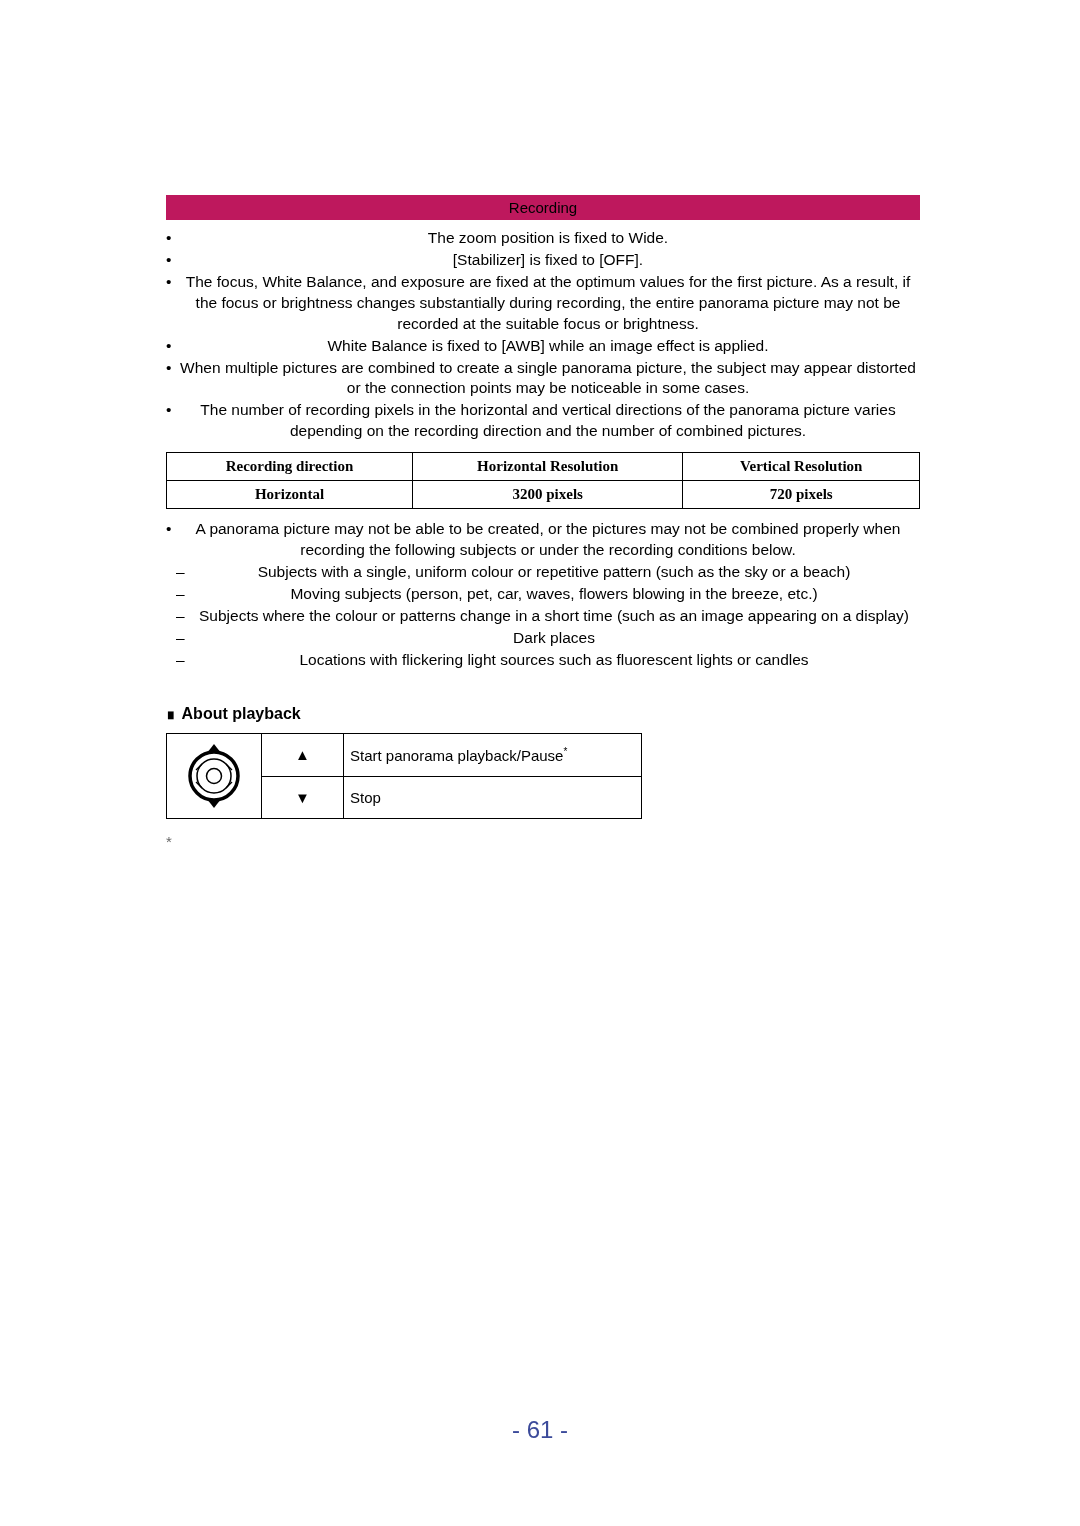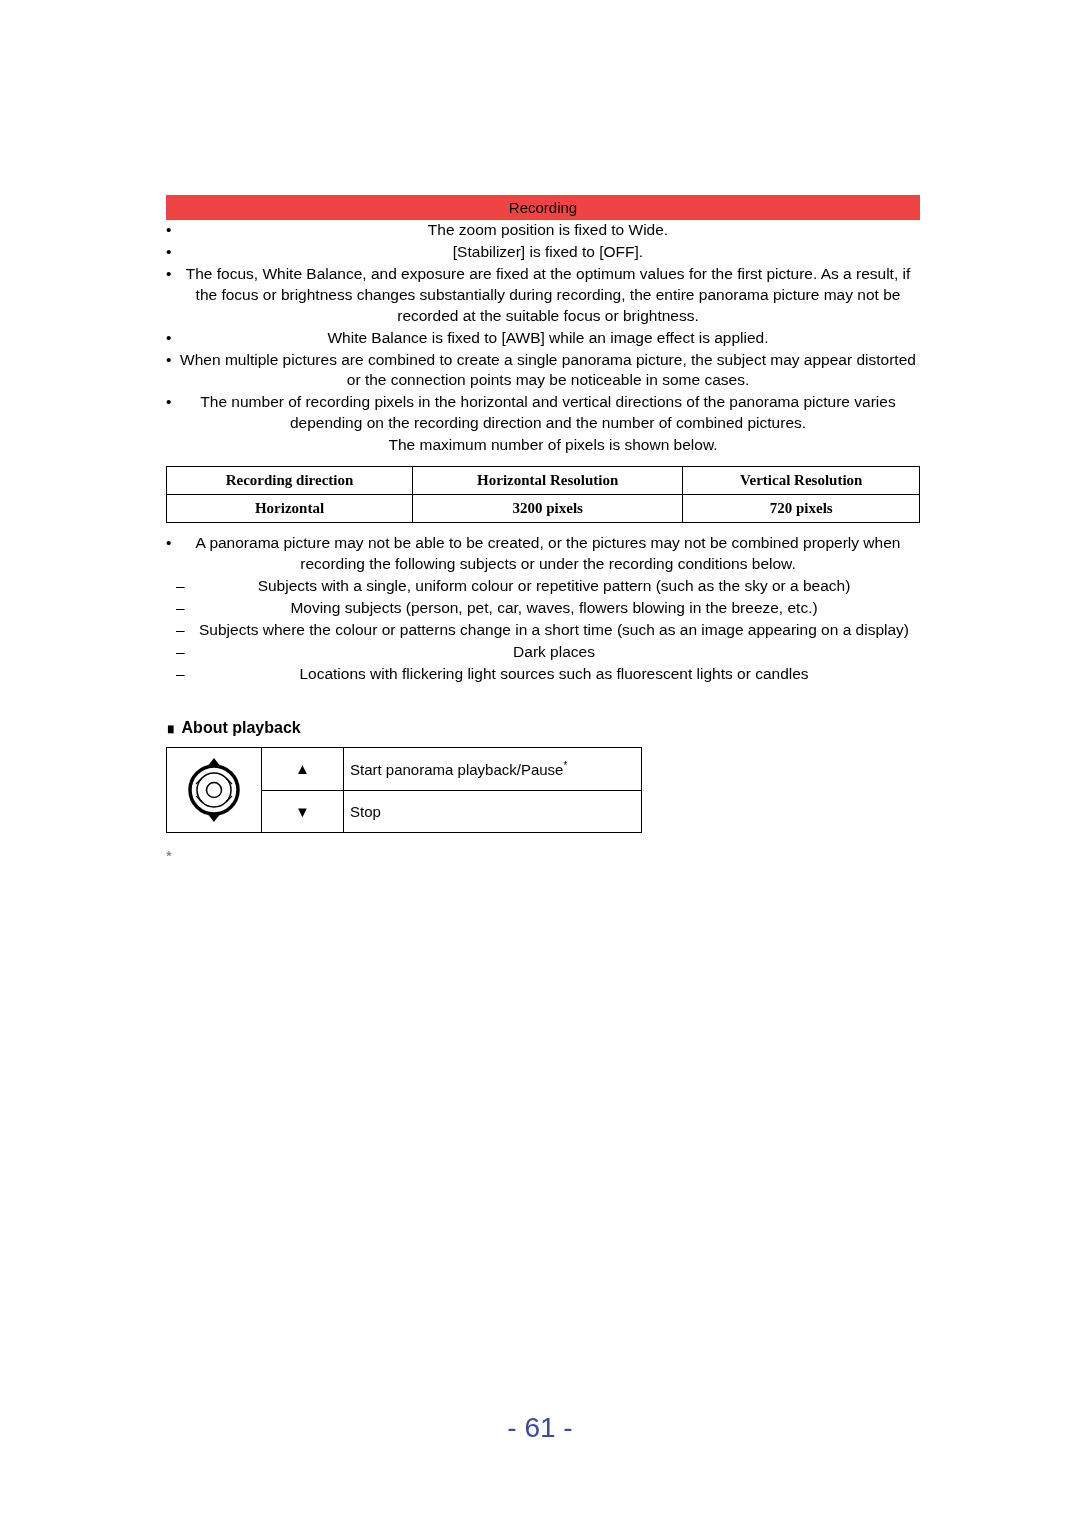--- a/index.html
+++ b/index.html
@@ -7,25 +7,25 @@
     font-family: Arial, Helvetica, sans-serif;
     background: #fff;
     width: 1080px;
     height: 1526px;
     position: relative;
   }
   .page {
     padding: 195px 160px 0 166px;
   }
   .section-header {
-    background: #ef4444;
+    background: #be185d;
     text-align: center;
     font-size: 15px;
     padding: 4px 9px;
-    margin-bottom: 0;
+    margin-bottom: 8px;
     color: #000;
   }
   .bullets {
     font-size: 15.5px;
     color: #000;
     line-height: 1.35;
   }
   .bullets .item {
     display: flex;
     margin-bottom: 1px;
@@ -99,21 +99,21 @@
     flex-shrink: 0;
     text-align: left;
     color: #666;
   }
   .page-num {
     position: absolute;
     bottom: 82px;
     left: 0;
     right: 0;
     text-align: center;
-    font-size: 28px;
+    font-size: 24px;
     color: #3b4a9a;
   }
   .sup { font-size: 10px; vertical-align: super; }
   .dpad-svg { display: block; margin: 0 auto; }
 </style>
 </head>
 <body>
 
 <div class="page">
 
@@ -136,24 +136,20 @@
         <span class="bullet">•</span>
         <span class="txt">White Balance is fixed to [AWB] while an image effect is applied.</span>
       </div>
     <div class="item">
         <span class="bullet">•</span>
         <span class="txt">When multiple pictures are combined to create a single panorama picture, the subject may appear distorted or the connection points may be noticeable in some cases.</span>
       </div>
     <div class="item">
         <span class="bullet">•</span>
         <span class="txt">The number of recording pixels in the horizontal and vertical directions of the panorama picture varies depending on the recording direction and the number of combined pictures.</span>
-      </div>
-    <div class="item">
-        <span class="bullet"></span>
-        <span class="txt sub">The maximum number of pixels is shown below.</span>
       </div>
   </div>
 
   <table class="res">
     <tbody>
         <tr>
       <th>Recording direction</th>
       <th>Horizontal Resolution</th>
       <th>Vertical Resolution</th>
     </tr>

